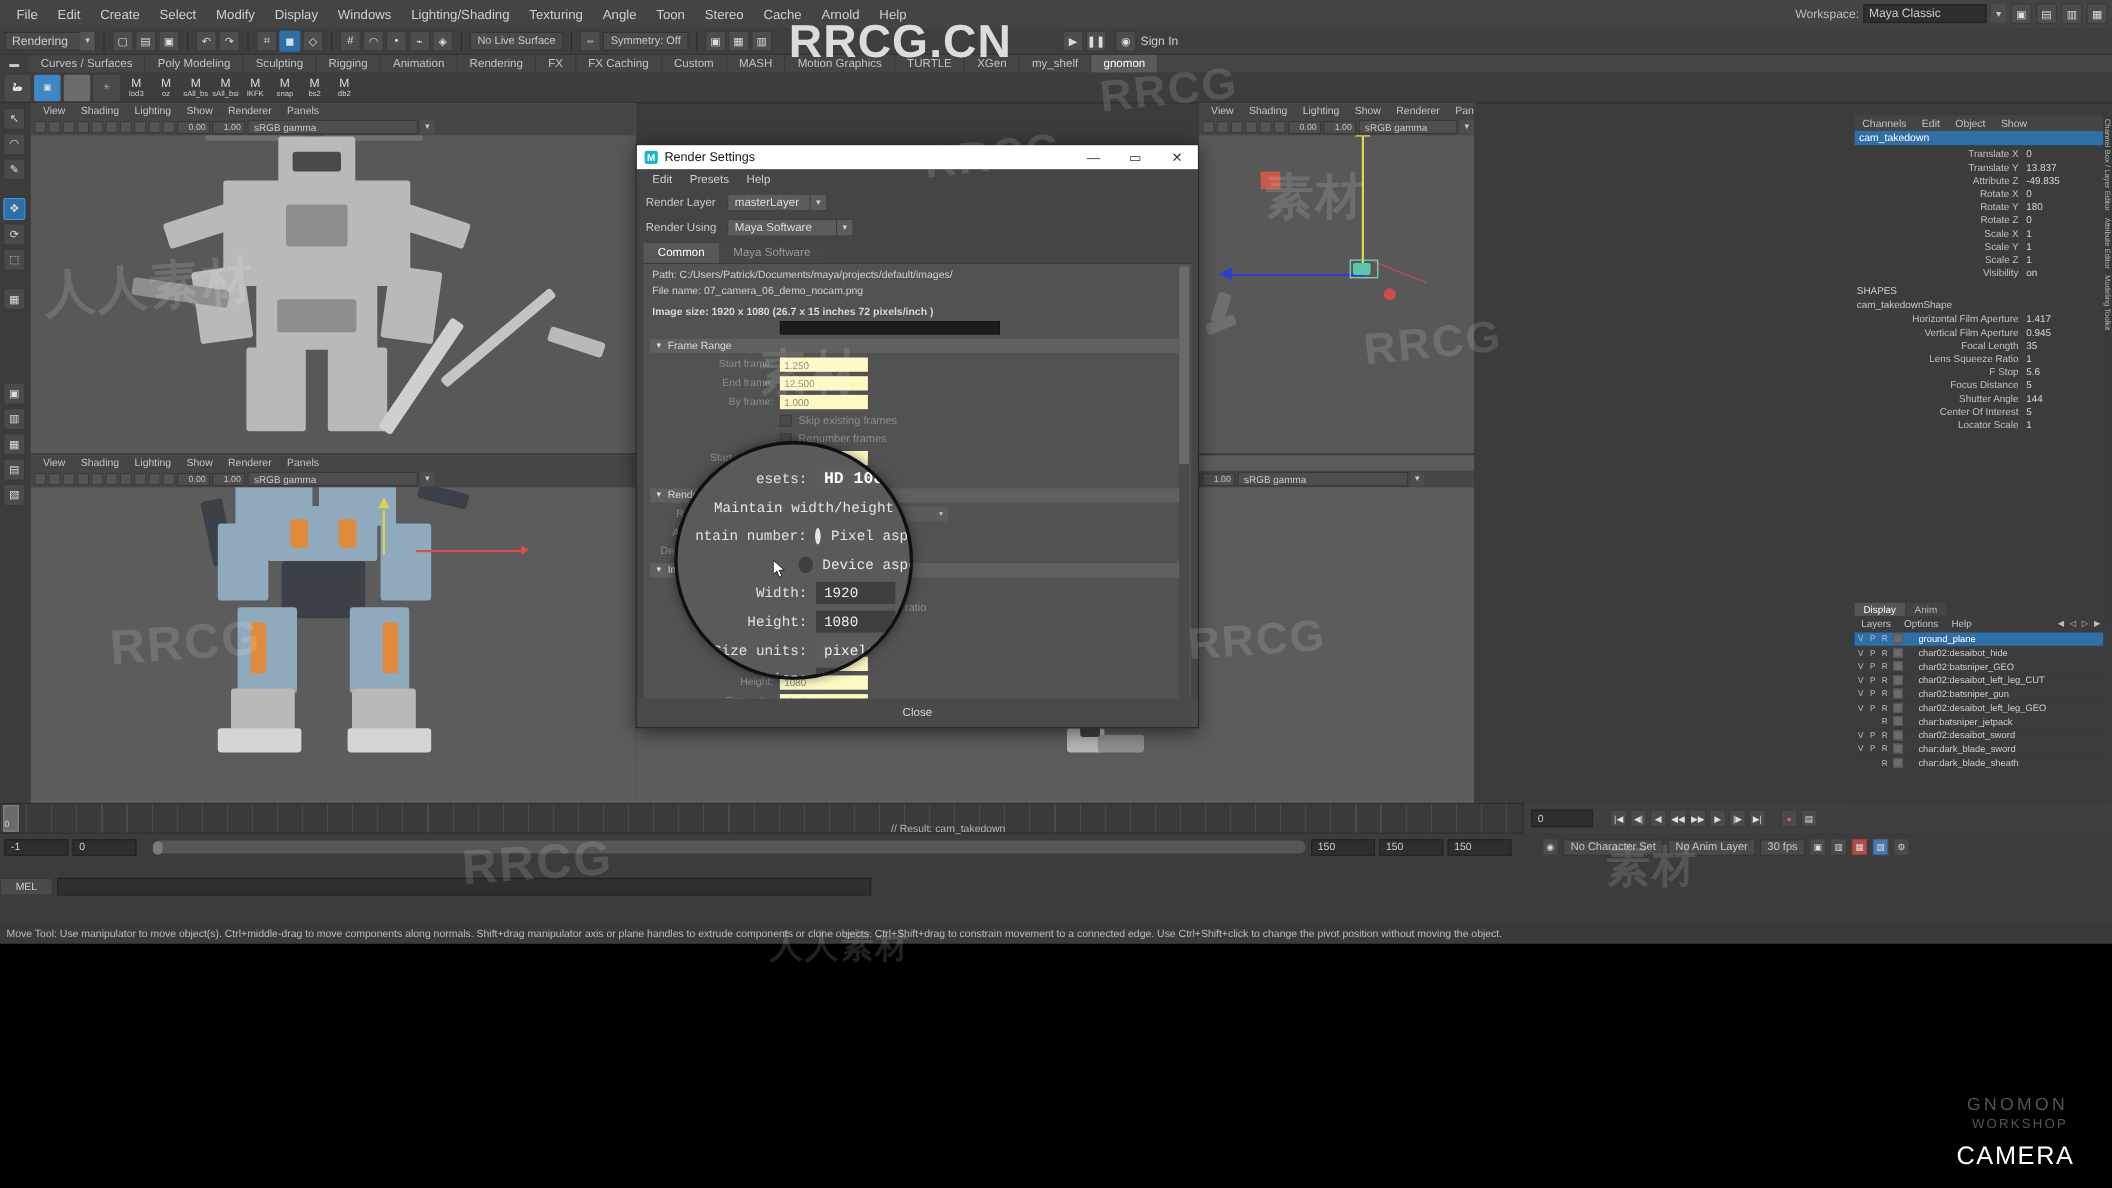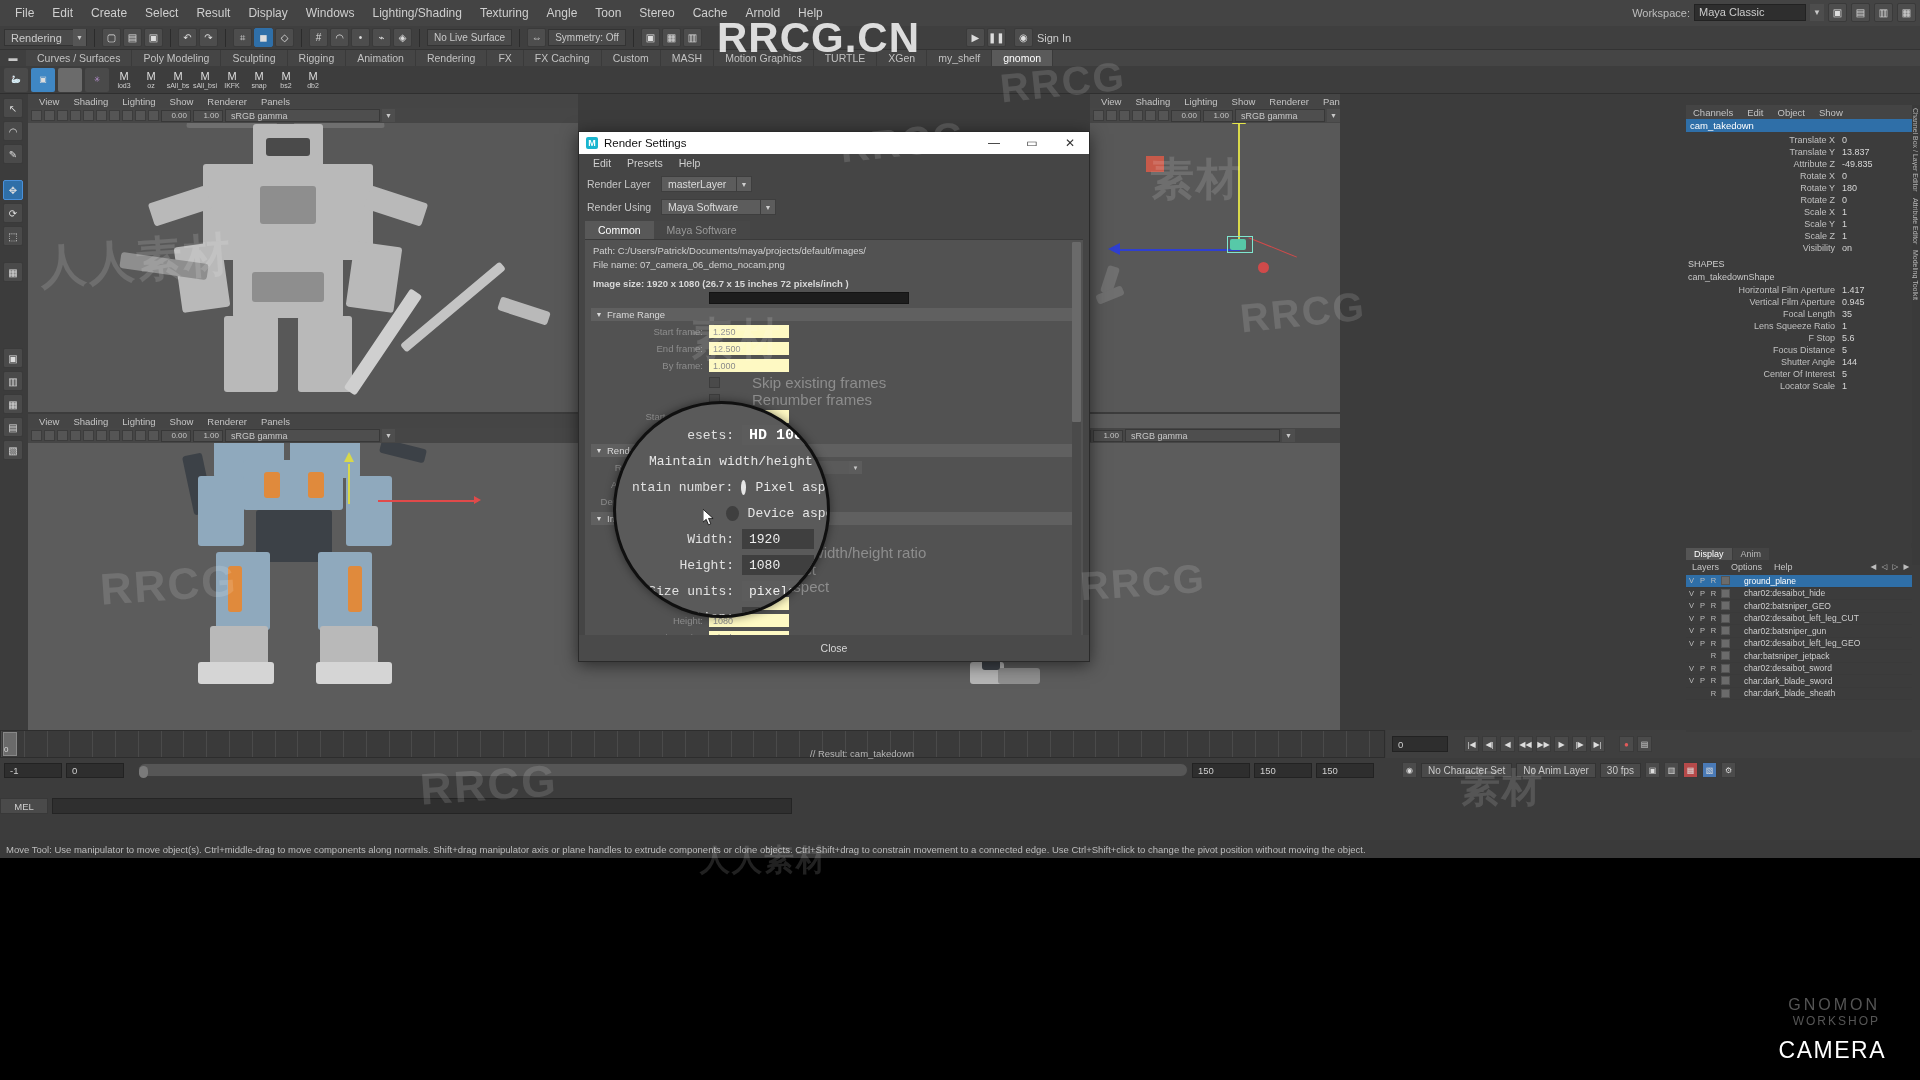--- a/index.html
+++ b/index.html
@@ -77,21 +77,21 @@
   #rs .tab.active{ background:#585858; color:#fff;text-align:center;}
   #rs .panel{ margin:0 6px; background:#525252; height:408px; position:relative; overflow:hidden;}
   .pathline{ font-size:9.5px; color:#d2d2d2; padding:4px 8px 0 8px; line-height:13px;}
   .imgsize{ font-size:9.5px; color:#d8d8d8; padding:7px 8px 2px 8px; font-weight:bold;}
   .secbar{ background:#606060; height:13px; display:flex; align-items:center; margin:3px 6px 3px 6px; font-size:9.5px; color:#dadada;}
   .secbar .tri{ width:16px; text-align:center; font-size:7px;}
   .frow{ display:flex; align-items:center; height:15px; margin-bottom:2px; padding-left:6px;}
   .frow .fl{ font-size:9.5px; color:#8d8d8d; width:118px; text-align:right; padding-right:6px;}
   .ffield{ height:13px; width:80px; background:#fef9c3; font-size:9px; color:#8b8b8b; display:flex; align-items:center; padding:0 4px;}
   .fcheck{ width:11px; height:11px; background:#4a4a4a; border:1px solid #3d3d3d; margin-right:6px;}
-  .fchecklab{ font-size:15px; color:#8d8d8d;margin-left:26px;}
+  .fchecklab{ font-size:10px; color:#8d8d8d;}
   .darkfield{ height:12px; width:200px; background:#1d1d1d; border:1px solid #141414;}
   #rs .closebar{ position:absolute; left:0; bottom:0; width:100%; height:26px; background:#4a4a4a; display:flex; align-items:center; justify-content:center;}
   #rs .closebtn{ font-size:10.5px; color:#d6d6d6; padding:2px 24px;}
   .vscroll{ position:absolute; right:2px; top:2px; width:9px; height:404px; background:#4a4a4a;}
   .vscroll .thumb{ position:absolute; top:0; left:0; width:9px; height:180px; background:#6a6a6a; border-radius:1px;}
 
   
   #mag{ position:absolute; left:613px; top:401px; width:217px; height:217px; border-radius:50%;
         border:3px solid #101010; background:#5a5a5a; overflow:hidden; z-index:80;
         box-shadow:0 0 10px rgba(0,0,0,.45);}
@@ -174,21 +174,21 @@
 </head>
 <body>
 
 <div id="app">
 
   <div id="menubar">
     <div class="mi">File</div>
     <div class="mi">Edit</div>
     <div class="mi">Create</div>
     <div class="mi">Select</div>
-    <div class="mi">Result</div>
+    <div class="mi">Modify</div>
     <div class="mi">Display</div>
     <div class="mi">Windows</div>
     <div class="mi">Lighting/Shading</div>
     <div class="mi">Texturing</div>
     <div class="mi">Angle</div>
     <div class="mi">Toon</div>
     <div class="mi">Stereo</div>
     <div class="mi">Cache</div>
     <div class="mi">Arnold</div>
     <div class="mi">Help</div>

